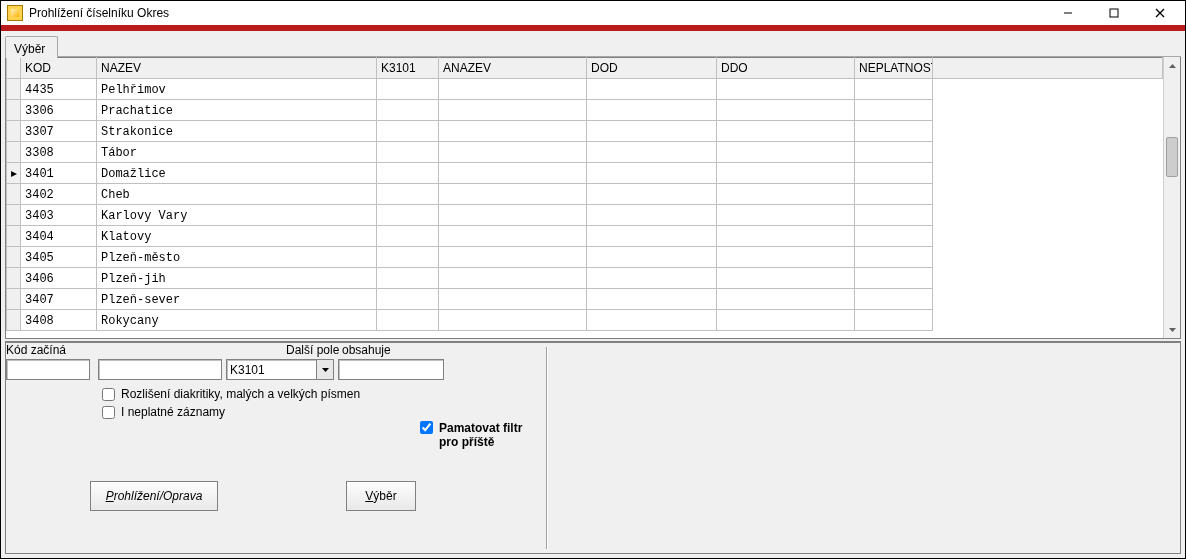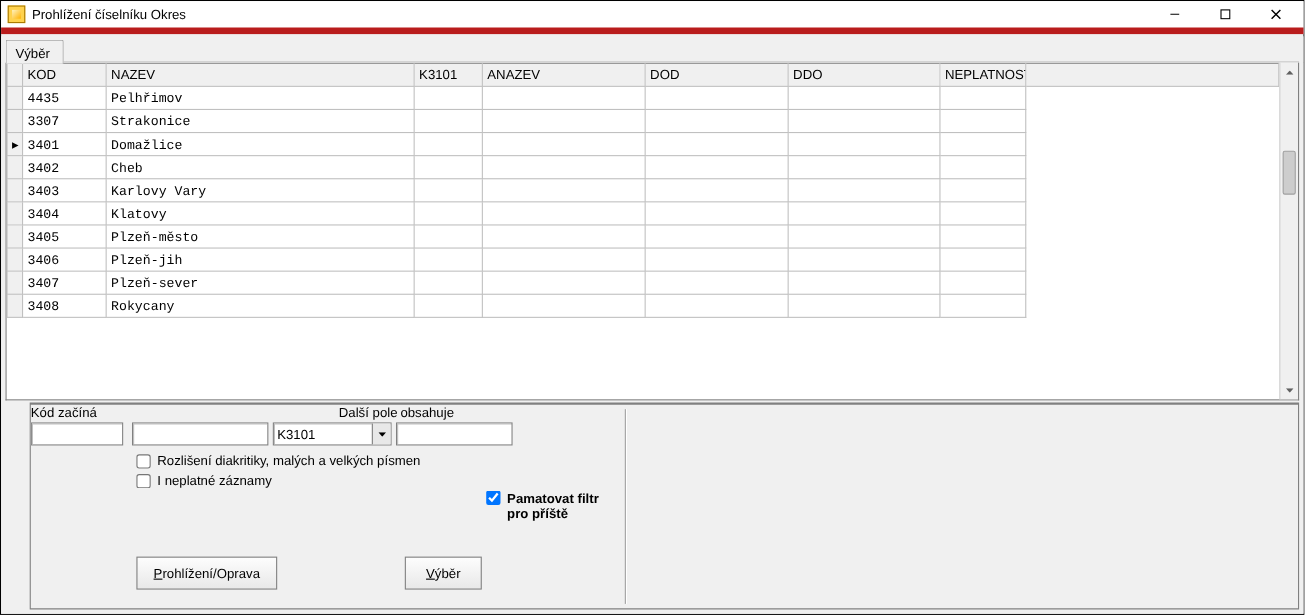--- a/index.html
+++ b/index.html
@@ -46,21 +46,21 @@
   col.c-kod  { width:76px; }
   col.c-naz  { width:280px; }
   col.c-k3101{ width:62px; }
   col.c-anaz { width:148px; }
   col.c-dod  { width:130px; }
   col.c-ddo  { width:138px; }
   col.c-nepl { width:78px; }
   col.c-rest { width:auto; }
 
   
-  .form-area { height:188px; border:1px solid #808080; border-top:2px solid #808080; margin-top:2px; background:#f0f0f0; position:relative;margin-left:22px; }
+  .form-area { height:213px; border:1px solid #808080; border-top:2px solid #808080; margin-top:2px; background:#f0f0f0; position:relative; }
   .form-left { position:absolute; left:0; top:0; bottom:0; width:540px; padding:6px 8px 8px 8px; }
   .form-area::after { content:""; position:absolute; left:540px; top:4px; bottom:4px; border-left:1px solid #a0a0a0; border-right:1px solid #fff; }
 
   .lbl { font-size:12px; position:absolute; }
   .inp { position:absolute; height:21px; border:1px solid #808080; background:#fff; box-shadow: inset 1px 1px 0 #c0c0c0; padding:1px 3px; font-size:12px; }
   .sel { position:absolute; height:21px; border:1px solid #808080; background:#fff; box-shadow: inset 1px 1px 0 #c0c0c0; display:flex; align-items:center; }
   .sel span { flex:1; padding:0 3px; font-size:12px;}
   .sel .dd { width:17px; height:100%; background:#e8e8e8; border-left:1px solid #808080; display:flex;align-items:center;justify-content:center; }
 
   .chk { position:absolute; display:flex; align-items:center; font-size:12px; }
@@ -138,22 +138,44 @@
                 <td class="mono">Pelhřimov</td>
                 <td></td>
                 <td></td>
                 <td></td>
                 <td></td>
                 <td></td>
                 <td style="border-right:none;border-bottom:none;border-top:none;"></td>
               </tr>
               <tr>
                 <td class="row-marker"></td>
+                <td class="mono">3306</td>
+                <td class="mono">Prachatice</td>
+                <td></td>
+                <td></td>
+                <td></td>
+                <td></td>
+                <td></td>
+                <td style="border-right:none;border-bottom:none;border-top:none;"></td>
+              </tr>
+              <tr>
+                <td class="row-marker"></td>
                 <td class="mono">3307</td>
                 <td class="mono">Strakonice</td>
+                <td></td>
+                <td></td>
+                <td></td>
+                <td></td>
+                <td></td>
+                <td style="border-right:none;border-bottom:none;border-top:none;"></td>
+              </tr>
+              <tr>
+                <td class="row-marker"></td>
+                <td class="mono">3308</td>
+                <td class="mono">Tábor</td>
                 <td></td>
                 <td></td>
                 <td></td>
                 <td></td>
                 <td></td>
                 <td style="border-right:none;border-bottom:none;border-top:none;"></td>
               </tr>
               <tr>
                 <td class="row-marker">▸</td>
                 <td class="mono">3401</td>
@@ -290,21 +312,21 @@
         </label>
 
         <label class="chk" style="left:414px; top:78px; align-items:flex-start;">
           <input type="checkbox" checked="" style="">
           <span>
             <b style="font-weight:bold">Pamatovat filtr</b><br>
             <b style="font-weight:bold">pro příště</b>
           </span>
         </label>
 
-        <div class="btn" style="left:96px;  top:138px; width:128px;">
+        <div class="btn" style="left:84px;  top:138px; width:128px;font-style:italic;">
           <span><span class="ul">P</span><span>rohlížení/Oprava</span></span>
         </div>
         <div class="btn" style="left:340px; top:138px; width:70px;">
           <span><span class="ul">V</span><span>ýběr</span></span>
         </div>
 
       </div>
     </div>
 
   </div>

